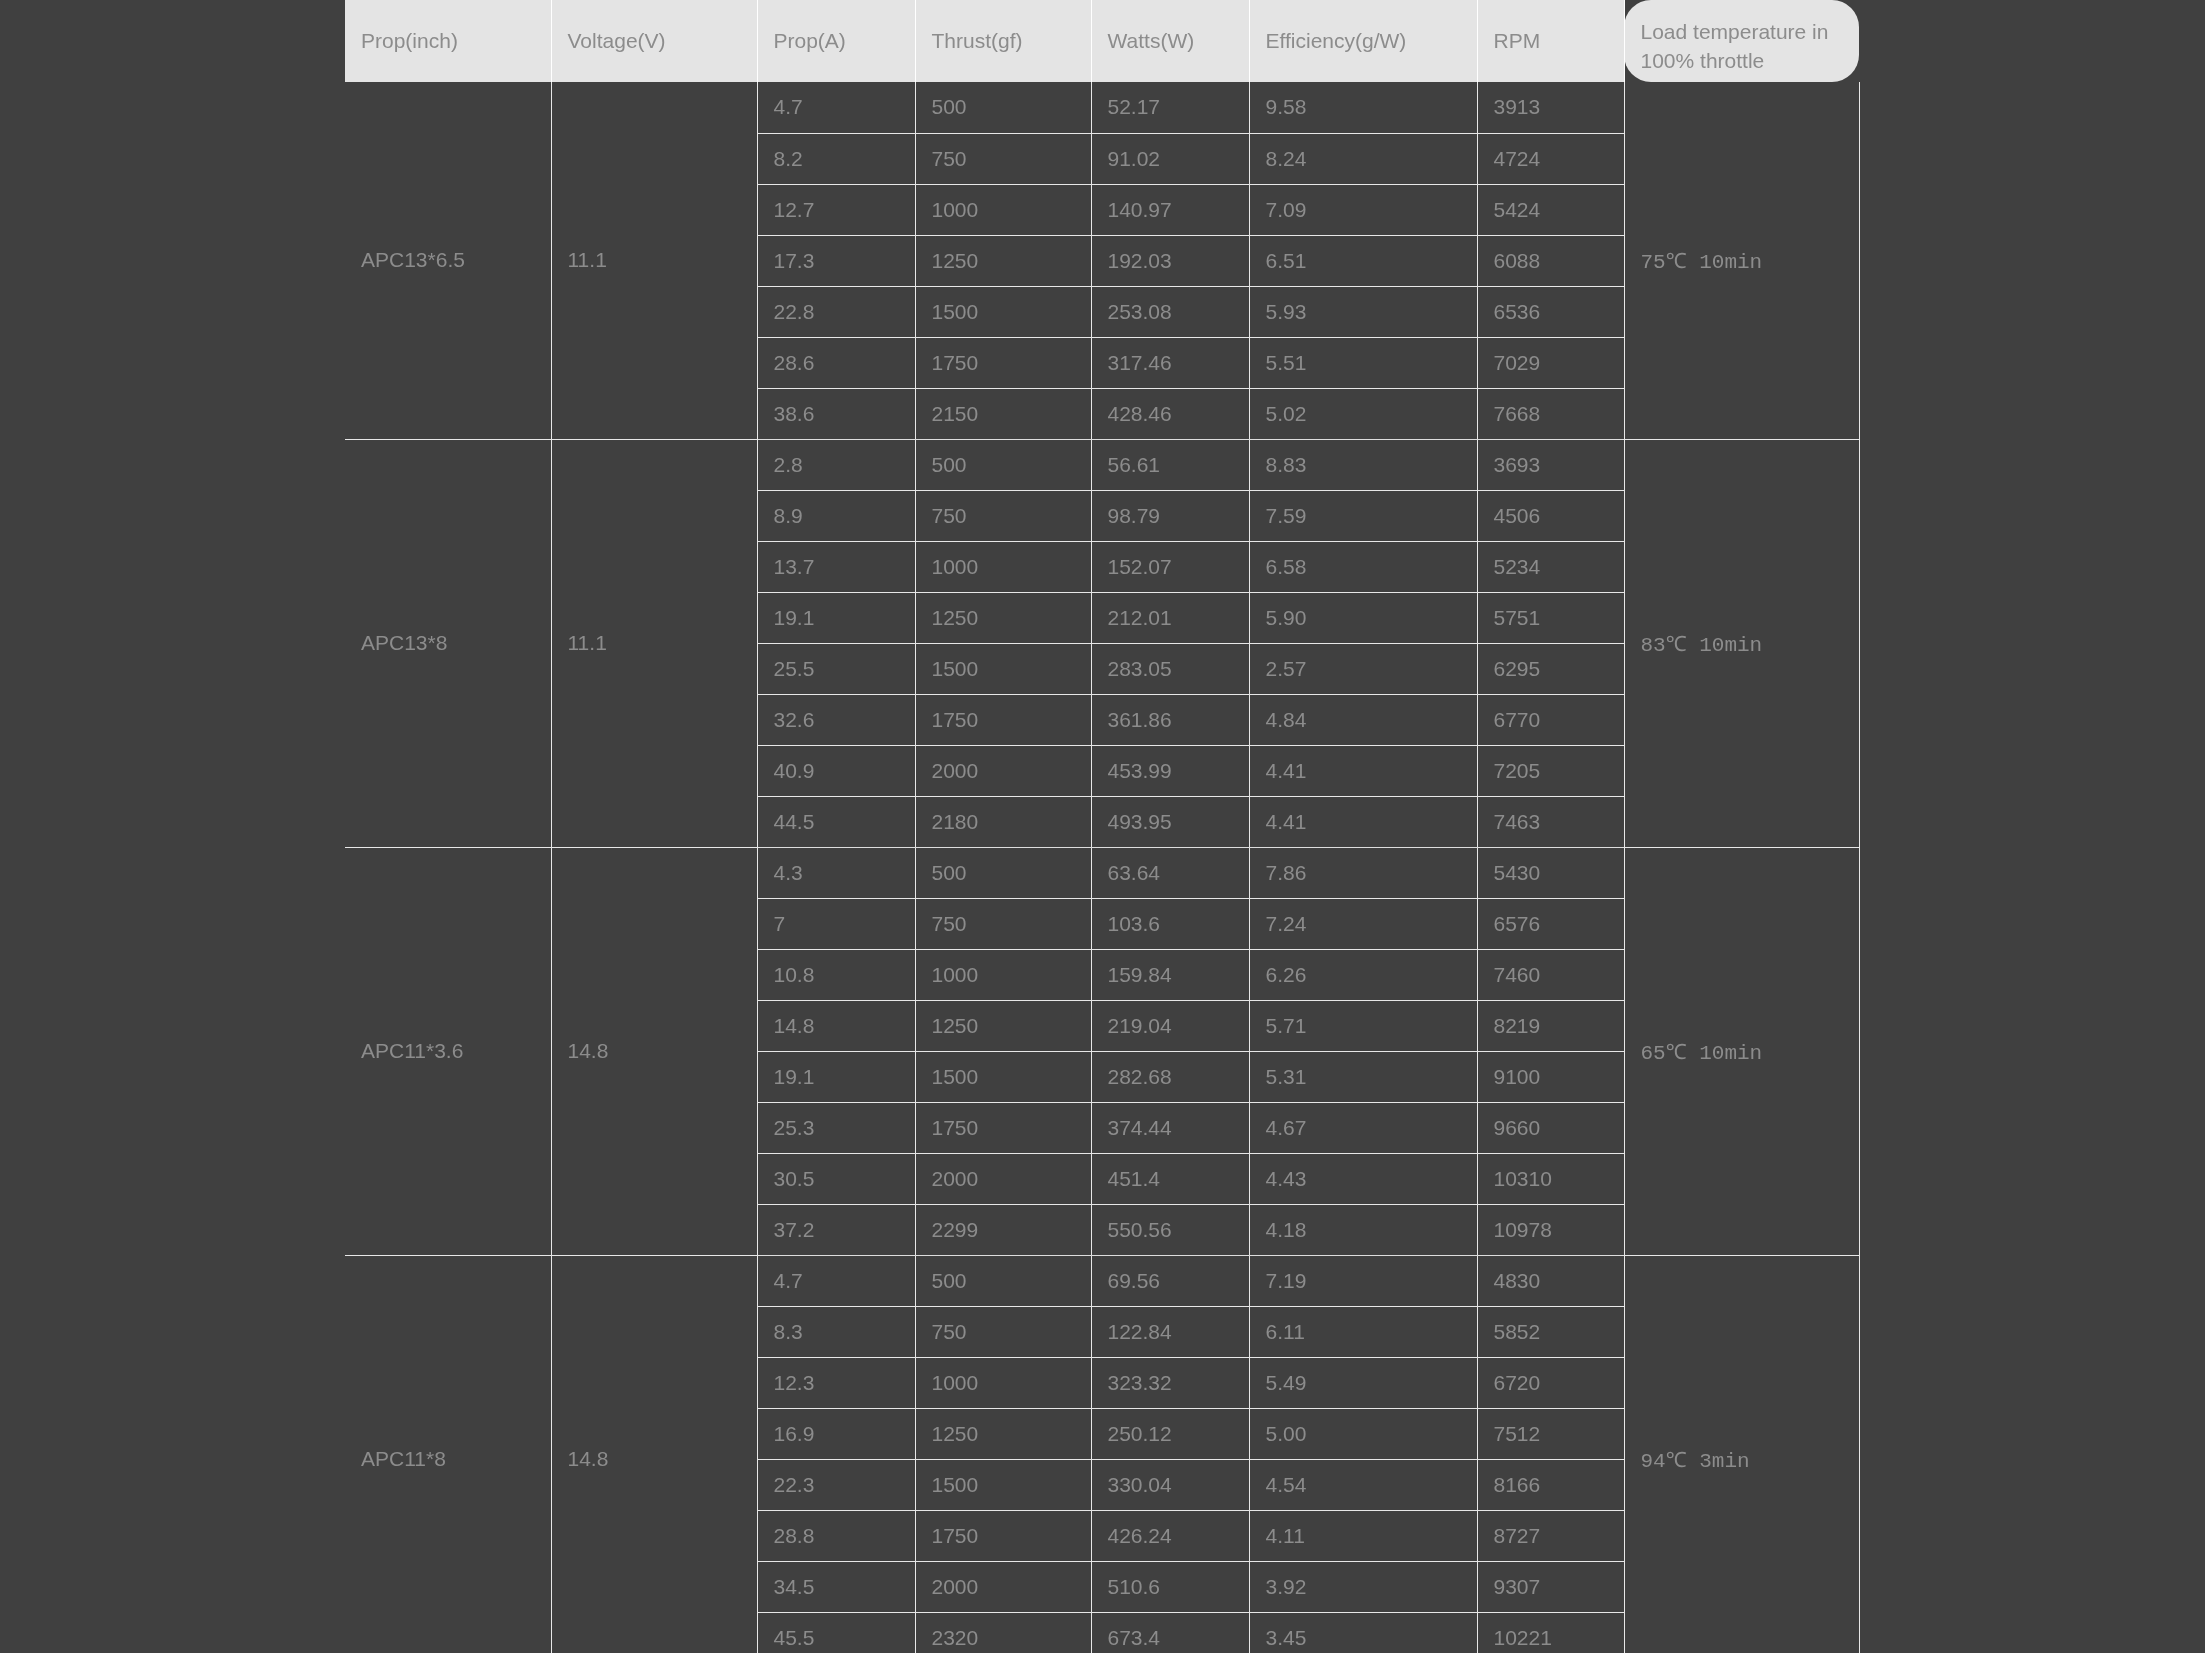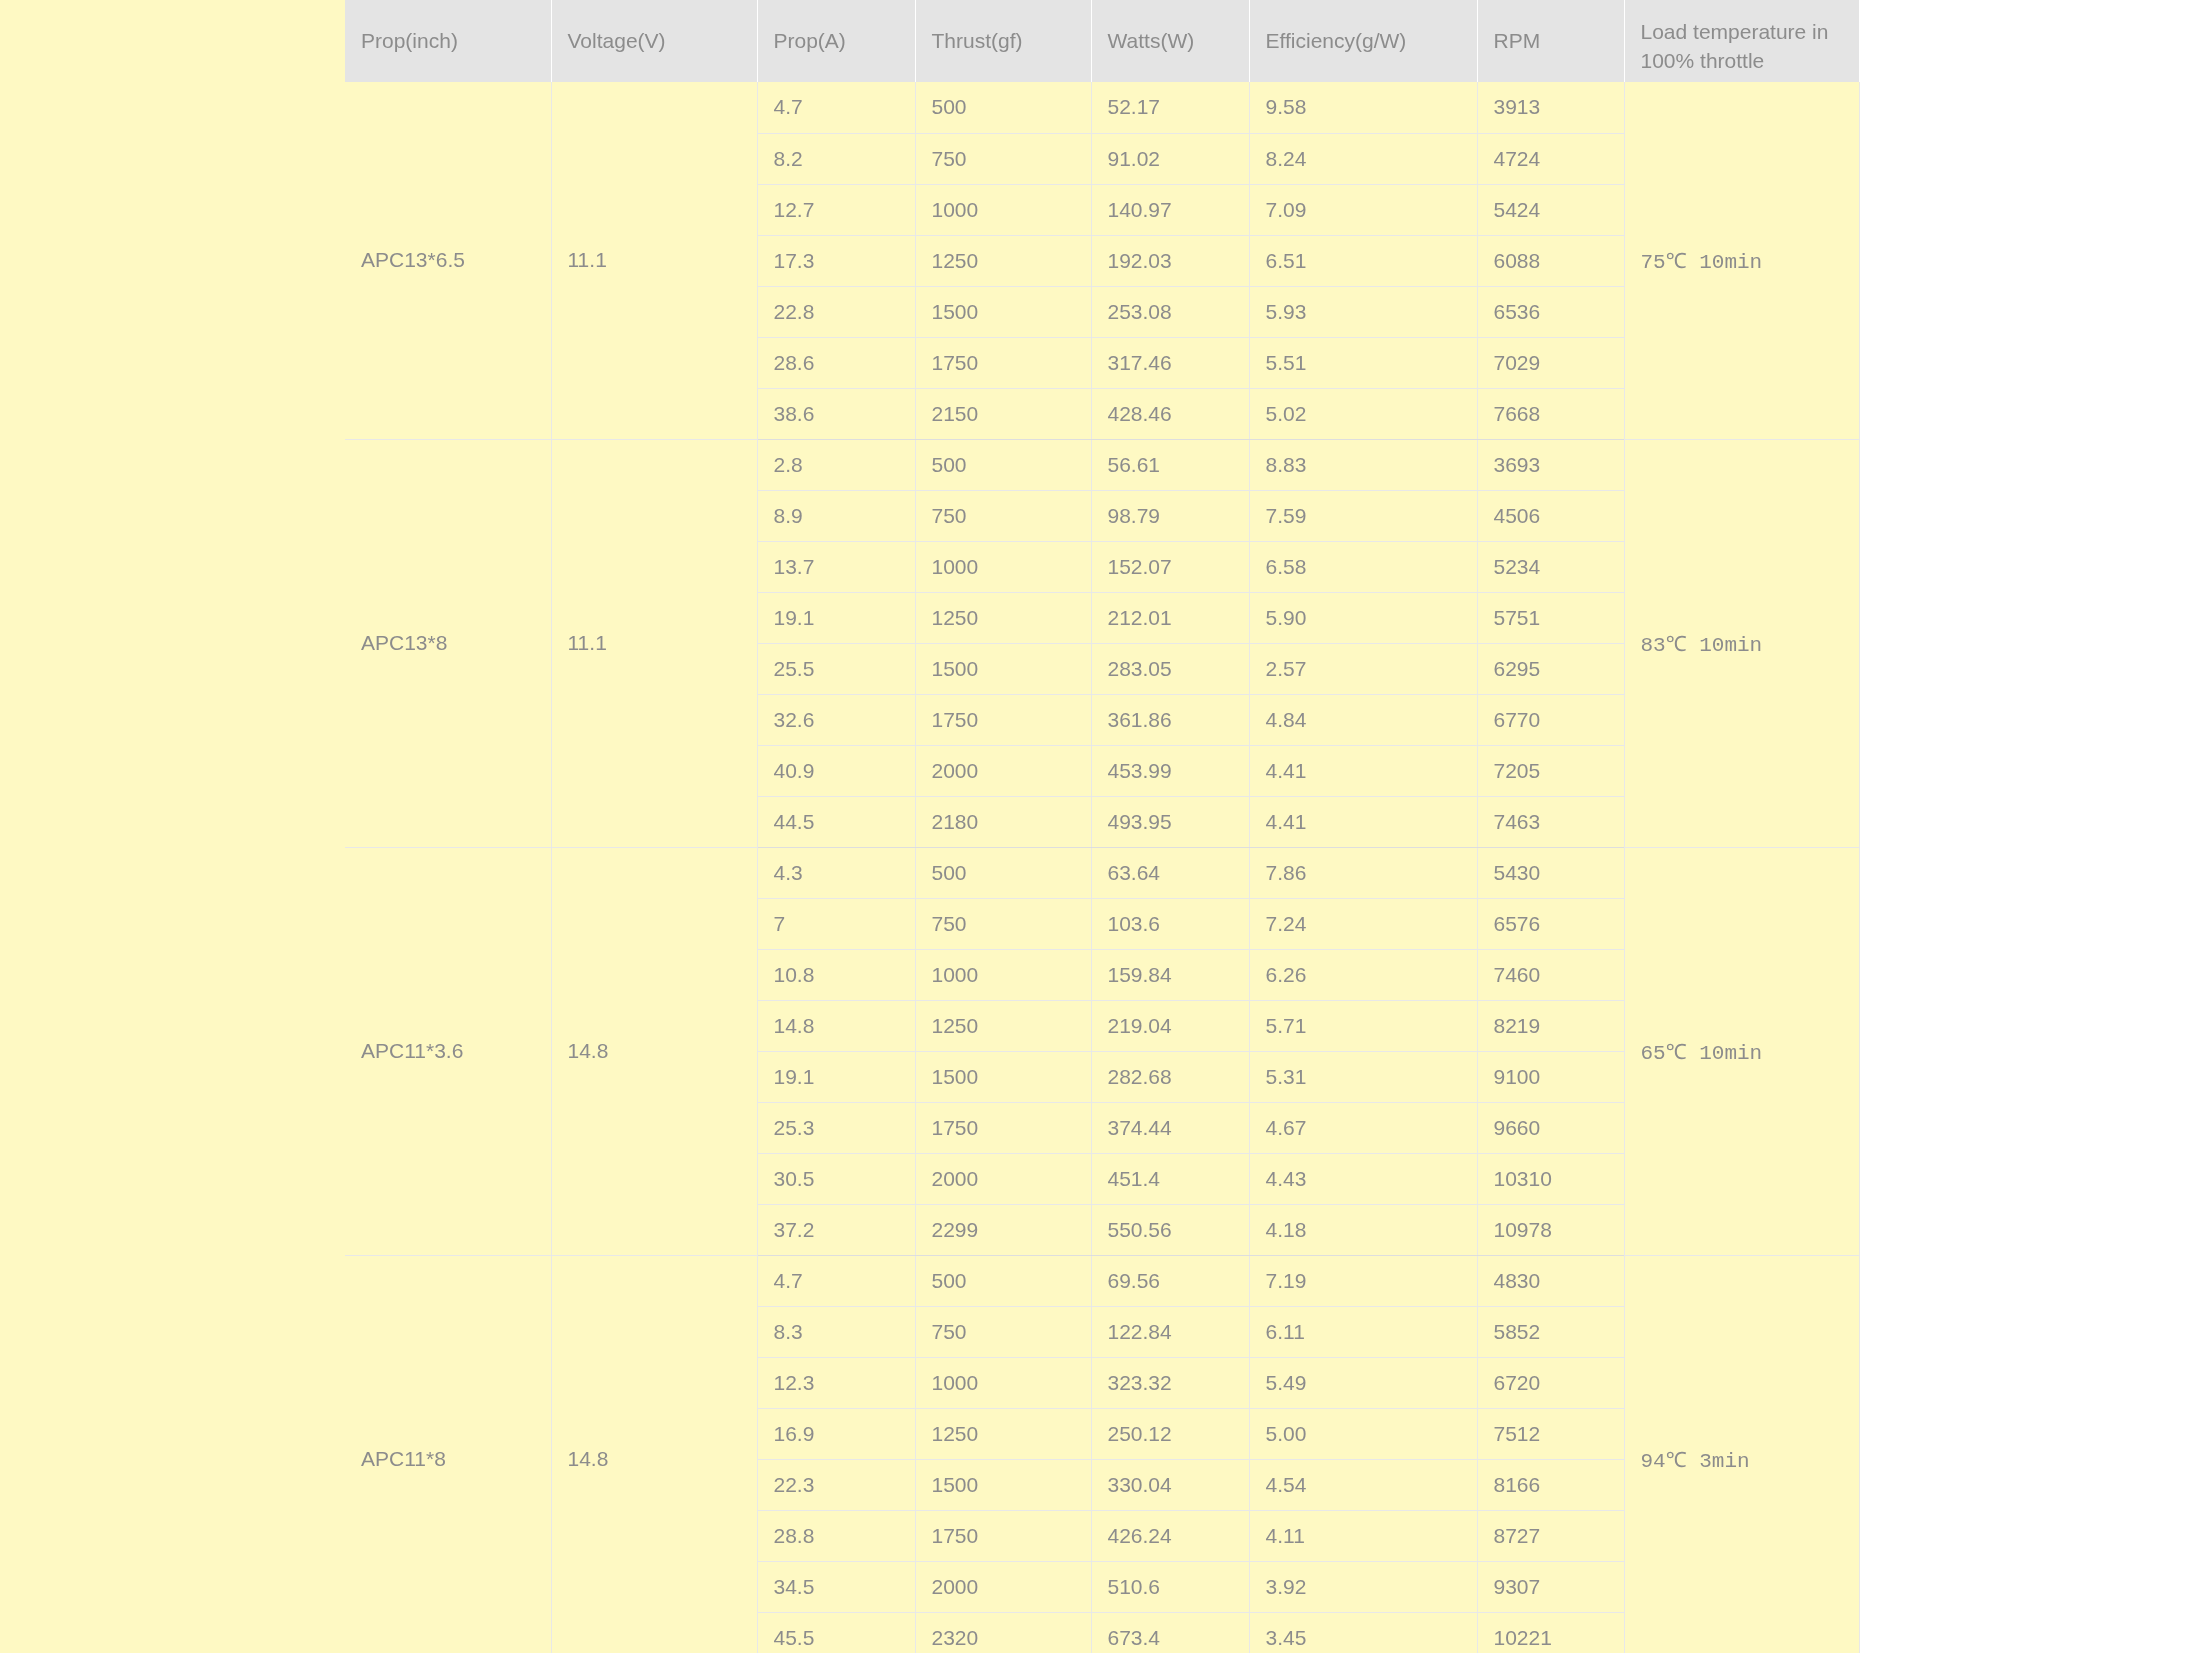--- a/index.html
+++ b/index.html
@@ -9,23 +9,23 @@
   }
   body {
     width: 2205px;
     height: 1653px;
     font-family: "Liberation Sans", sans-serif;
     overflow: hidden;
   }
 
   .page {
     position: relative;
-    width: 1859px;
+    width: 2205px;
     height: 1653px;
-    background: #fef9c3;
+    background: #404040;
   }
 
   .table-wrap {
     position: absolute;
     left: 345px;
     top: 0px;
     width: 1514px;
   }
 
   table.spec {
@@ -55,20 +55,21 @@
     height: 82px;
     line-height: 1.35;
     border-right: 1.5px solid #ffffff;
     box-sizing: border-box;
   }
   table.spec thead th:last-child {
     border-right: none;
   }
   table.spec thead th.hdr-temp {
     padding-top: 11px;
+    border-radius: 27px;
   }
 
   table.spec tbody td {
     height: 51px;
     padding: 0 16px;
     vertical-align: middle;
     text-align: left;
     border-bottom: 1.5px solid #e8e8e8;
     border-right: 1.5px solid #e8e8e8;
     box-sizing: border-box;

